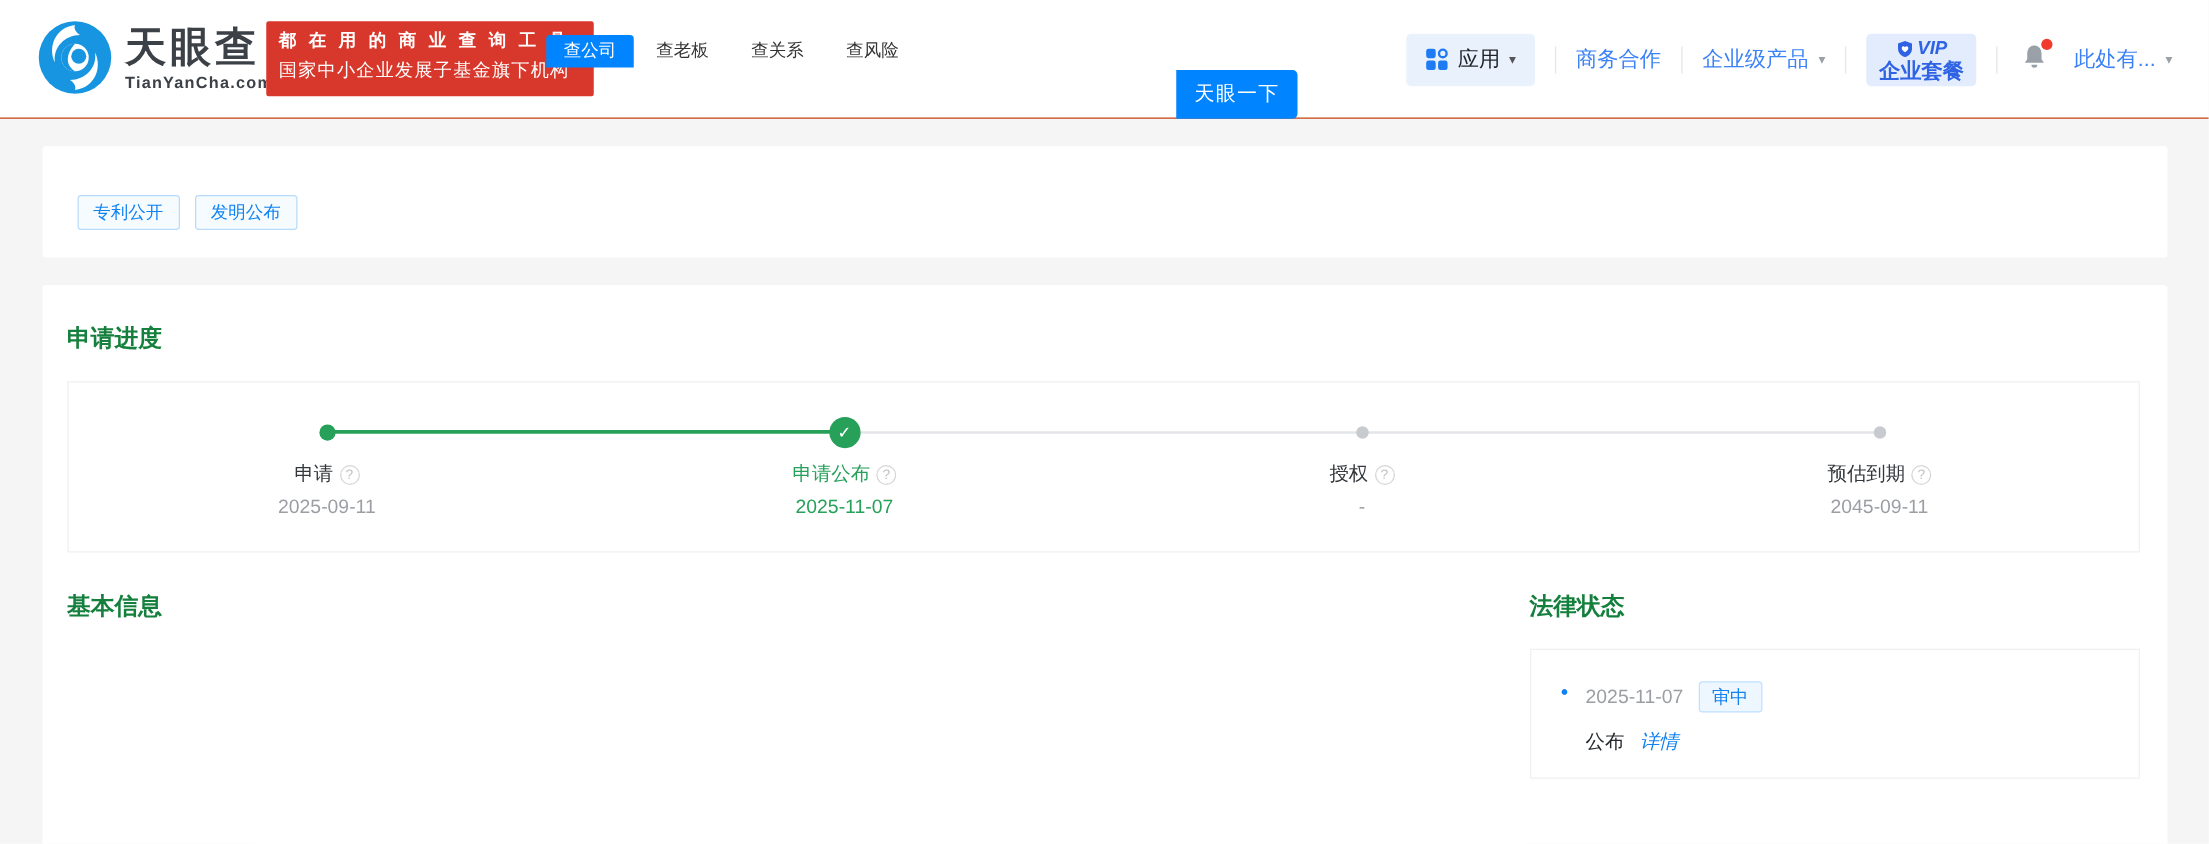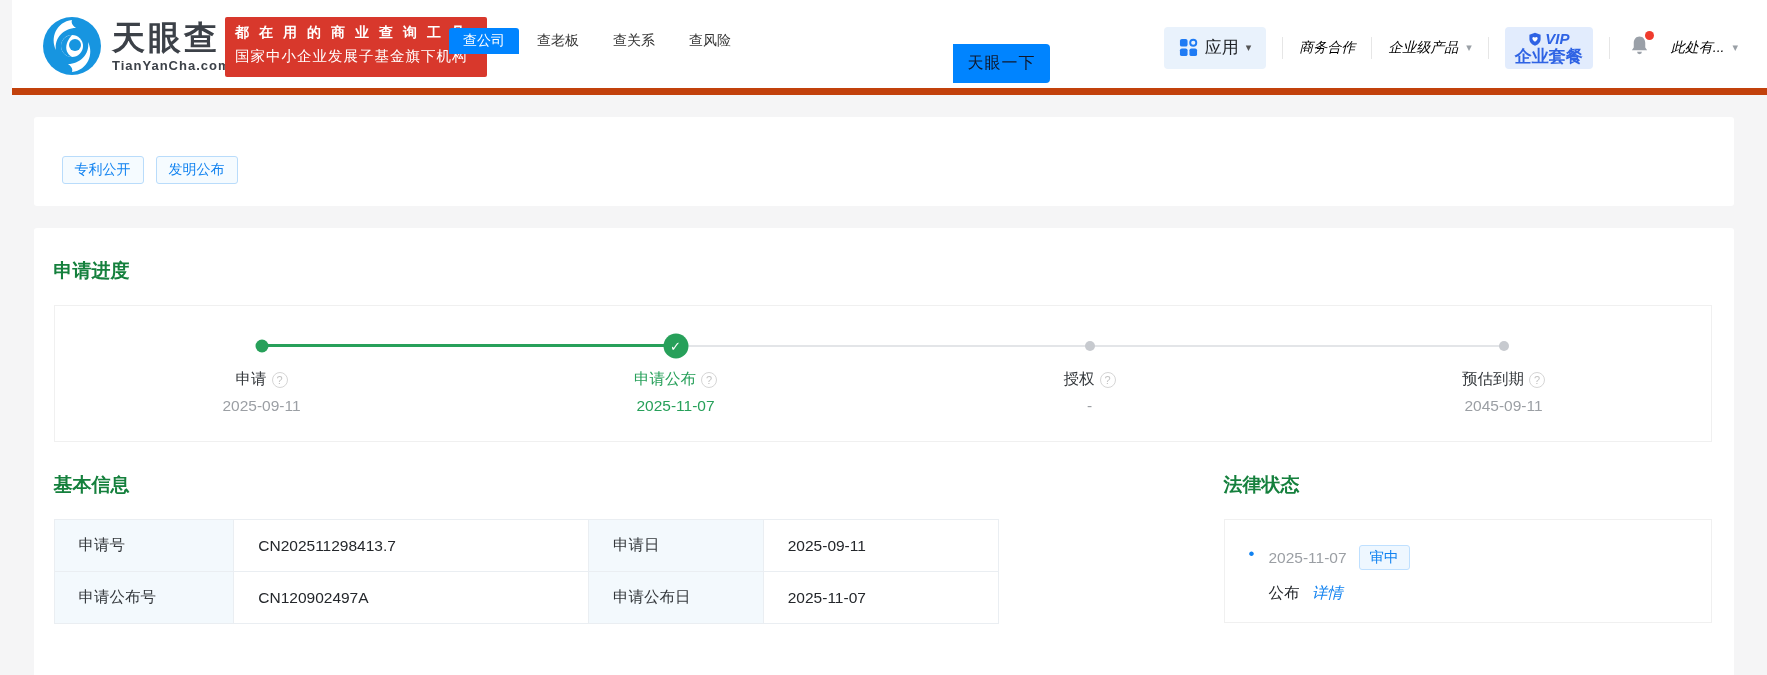--- a/index.html
+++ b/index.html
@@ -4,21 +4,21 @@
 <style>
   * { margin:0; padding:0; box-sizing:border-box; }
   html,body { width:1767px; height:675px; overflow:hidden; }
   body {
     font-family:"Liberation Sans","DejaVu Sans",sans-serif;
     background:#f5f5f6; color:#222;
   }
   
   .header {
     position:relative; height:95px; background:#fff;
-    border-bottom:7px solid #c2410c; z-index:5;margin-left:12px;
+    border-bottom:1px solid #c2410c; z-index:5;
   }
   .logo { position:absolute; left:30px; top:16px; display:flex; align-items:center; cursor:pointer; }
   .logo-icon { width:60px; height:60px; }
   .logo-text { margin-left:10px; }
   .logo-brand { font-size:33px; font-weight:bold; color:#3c4148; letter-spacing:3px; line-height:36px; }
   .logo-domain { font-size:13px; font-weight:bold; color:#3c4148; letter-spacing:1px; margin-top:2px; }
   .banner {
     position:absolute; left:213px; top:17px; width:262px; height:60px;
     background:#d8382c; color:#fff; padding:7px 10px 0 10px; border-radius:2px;
   }
@@ -41,35 +41,35 @@
     width:100%; height:100%; border:none; outline:none;
     font-size:14px; padding:0 44px 0 14px; color:#333;
     font-family:"Liberation Sans","DejaVu Sans",sans-serif;
   }
   .search-input::placeholder { color:#b5b5b5; }
   .search-clear {
     position:absolute; right:10px; top:8px; width:22px; height:22px; border-radius:50%;
     background:#f1f1f1; color:#8b8b8b; font-size:15px; line-height:21px; text-align:center; cursor:pointer;
   }
   .search-btn {
-    position:absolute; left:941px; top:44px; width:97px; height:39px;
-    background:#0084ff; color:#0f172a; font-size:16px; border:none;
+    position:absolute; left:941px; top:56px; width:97px; height:39px;
+    background:#0084ff; color:#ffffff; font-size:16px; border:none;
     border-radius:0 4px 4px 0; cursor:pointer; letter-spacing:1px;
     font-family:"Liberation Sans","DejaVu Sans",sans-serif;
   }
   .nav { position:absolute; right:29px; top:0; height:95px; display:flex; align-items:center; }
   .nav-divider { width:1px; height:22px; background:#e6e6e6; margin:0 16px; }
   .nav-apps {
     display:flex; align-items:center; gap:7px; background:#e9f2fc; border-radius:4px;
     height:42px; padding:0 15px; cursor:pointer;
   }
   .nav-apps-label { font-size:17px; color:#1f2226; }
   .caret { font-size:11px; color:#555; }
   .caret.light { color:#9aa0a6; }
-  .nav-link { font-size:14px; color:#000000; cursor:pointer; white-space:nowrap;font-style:italic; }
+  .nav-link { font-size:17px; color:#3b82f6; cursor:pointer; white-space:nowrap; }
   .nav-enterprise { display:flex; align-items:center; gap:8px; cursor:pointer; }
   .vip-badge {
     background:#e2ecfd; border-radius:4px; padding:4px 10px; text-align:center; cursor:pointer;
   }
   .vip-l1 { display:flex; align-items:center; justify-content:center; gap:3px;
     color:#2f63e4; font-size:15px; font-weight:bold; font-style:italic; line-height:16px; }
   .vip-l2 { color:#2f63e4; font-size:17px; font-weight:bold; line-height:16px; margin-top:2px; }
   .bell-wrap { position:relative; cursor:pointer; margin:0 2px; }
   .bell-dot { position:absolute; right:-3px; top:-3px; width:9px; height:9px; border-radius:50%; background:#f03b2d; }
   .nav-more { display:flex; align-items:center; gap:8px; margin-left:18px; cursor:pointer; }
@@ -256,36 +256,20 @@
           <span class="qicon">?</span>
         </div>
         <div class="tl-date">2045-09-11</div>
       </div>
     </div>
   </div>
 
   <div class="lower">
     <div class="basic">
       <div class="section-h">基本信息</div>
-      <table class="info-table">
-        <tbody>
-            <tr>
-          <td class="cell-label w1">申请号</td>
-          <td class="w2">CN202511298413.7</td>
-          <td class="cell-label w3">申请日</td>
-          <td class="w4">2025-09-11</td>
-        </tr>
-        <tr>
-          <td class="cell-label w1">申请公布号</td>
-          <td class="w2">CN120902497A</td>
-          <td class="cell-label w3">申请公布日</td>
-          <td class="w4">2025-11-07</td>
-        </tr>
-      </tbody>
-        </table>
     </div>
 
     <div class="legal">
       <div class="section-h">法律状态</div>
       <div class="legal-box">
         <div class="legal-item">
           <span class="legal-bullet">•</span>
           <div>
             <div class="legal-line1">
               <span class="legal-date">2025-11-07</span>

